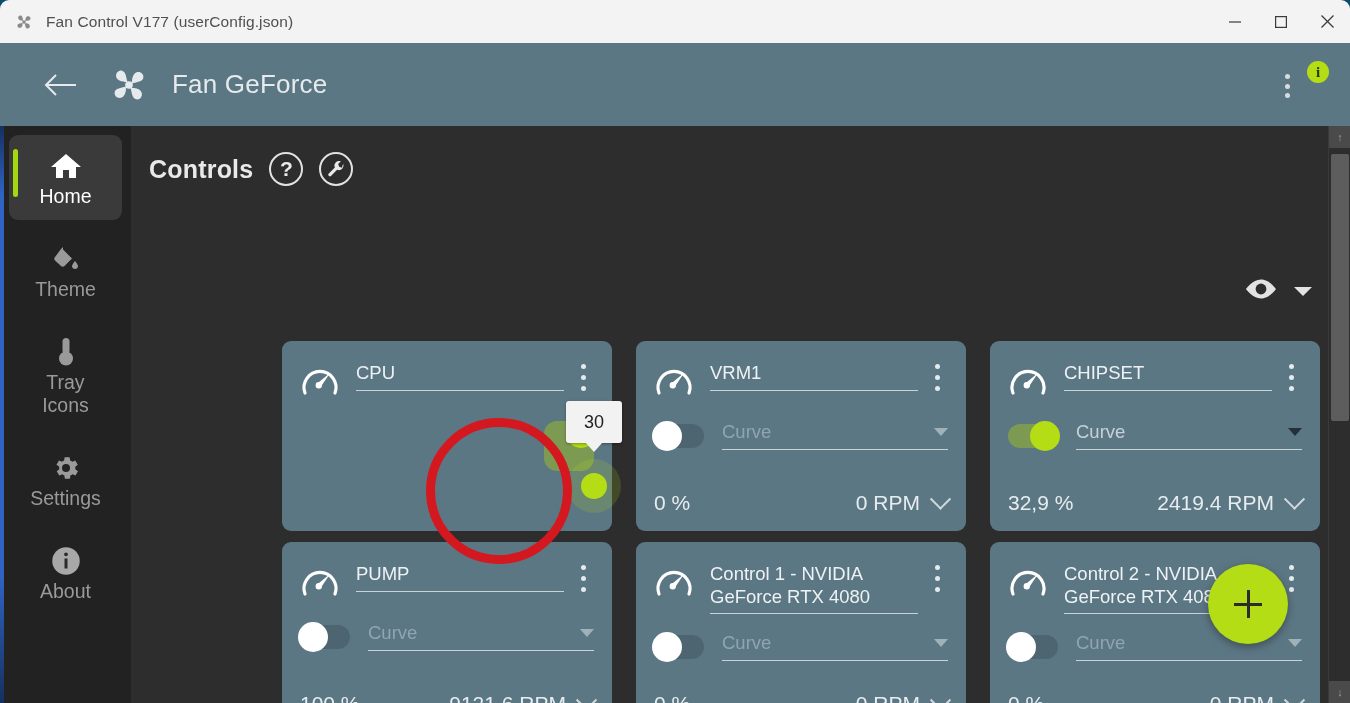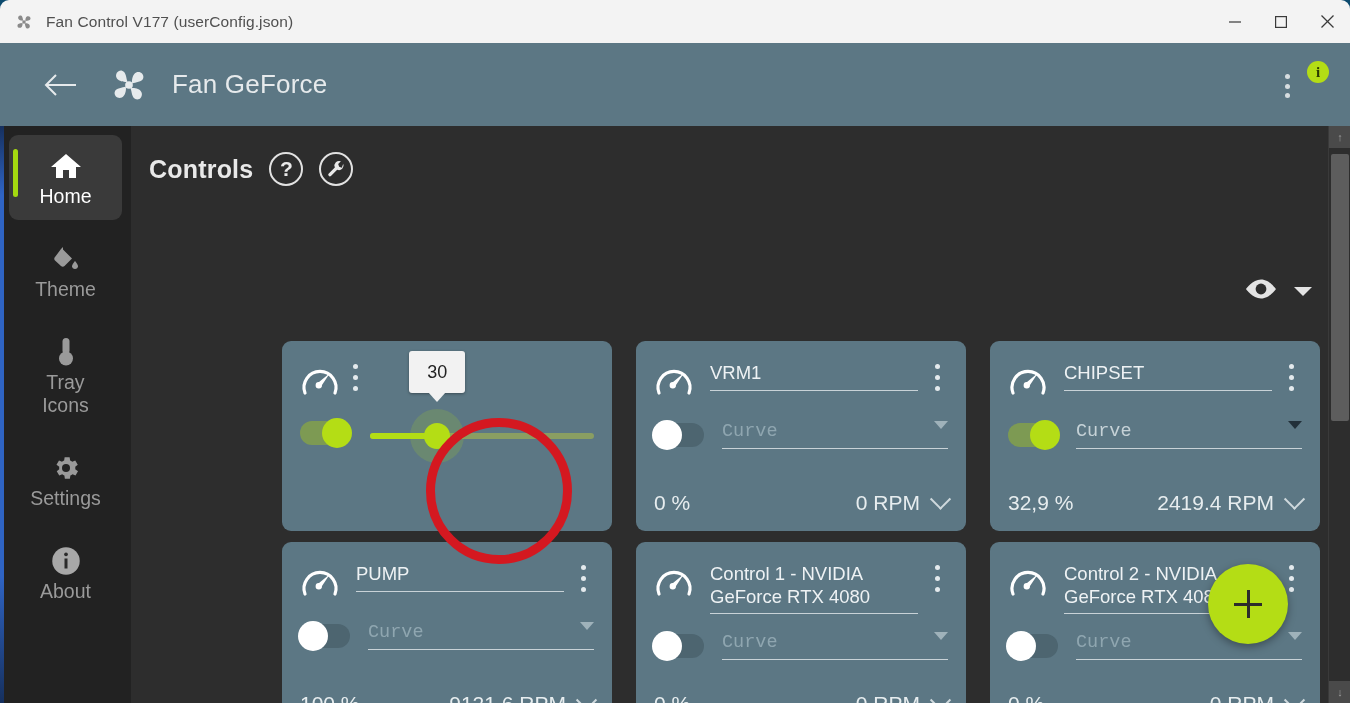--- a/index.html
+++ b/index.html
@@ -192,34 +192,34 @@
     position: absolute; top: -3px;
     width: 30px; height: 30px; border-radius: 50%;
   }
   .toggle.off .knob { left: -2px; background: #ffffff; }
   .toggle.on  .knob { left: 22px; background: #b4dd15; }
 
   .curve-wrap {
     flex: 1 1 auto; margin-left: 18px;
     border-bottom: 1.5px solid #c8d2d7;
     padding-bottom: 6px;
-    display: flex; align-items: flex-start; font-family: Liberation Mono, monospace;
+    display: flex; align-items: center;
   }
   .curve-label { font-size: 18.5px; flex: 1 1 auto; }
   .curve-label.muted { color: #8fa6b0; }
   .curve-label.active { color: #c6d2d7; }
   .caret-dn {
     width: 0; height: 0;
     border-left: 7px solid transparent; border-right: 7px solid transparent;
     border-top: 8px solid #9fb2ba;
   }
   .caret-dn.strong { border-top-color: #22303a; }
 
   
-  .slider-row { display: flex; align-items: flex-start; margin-top: 18px; position: relative; }
+  .slider-row { display: flex; align-items: flex-end; margin-top: 18px; position: relative; flex-direction: column; }
   .mini-toggle {
     width: 50px; height: 24px; border-radius: 13px; background: #7d9a53;
     position: relative; flex: 0 0 50px;
   }
   .mini-toggle .knob {
     position: absolute; left: 22px; top: -3px;
     width: 30px; height: 30px; border-radius: 50%; background: #b4dd15;
   }
   .slider {
     flex: 1 1 auto; margin-left: 20px; height: 30px; position: relative;
@@ -453,20 +453,23 @@
       <div id="cards">
 
         <div class="card tall">
           <div class="card-top">
             <span class="gauge">
               <svg width="40" height="36" viewBox="0 0 40 36" fill="none">
                 <path d="M5 30 A16 16 0 1 1 35 30" stroke="#ffffff" stroke-width="3.2" stroke-linecap="round"></path>
                 <path d="M30 10 L19 19 a3.2 3.2 0 1 0 3 3 z" fill="#ffffff"></path>
               </svg>
             </span>
+            <div class="card-name-wrap">
+              <div class="card-name">CPU</div>
+            </div>
             <div class="kebab">
                 <i></i>
                 <i></i>
                 <i></i>
               </div>
           </div>
 
           <div class="slider-row">
             <div class="mini-toggle">
               <span class="knob"></span>

